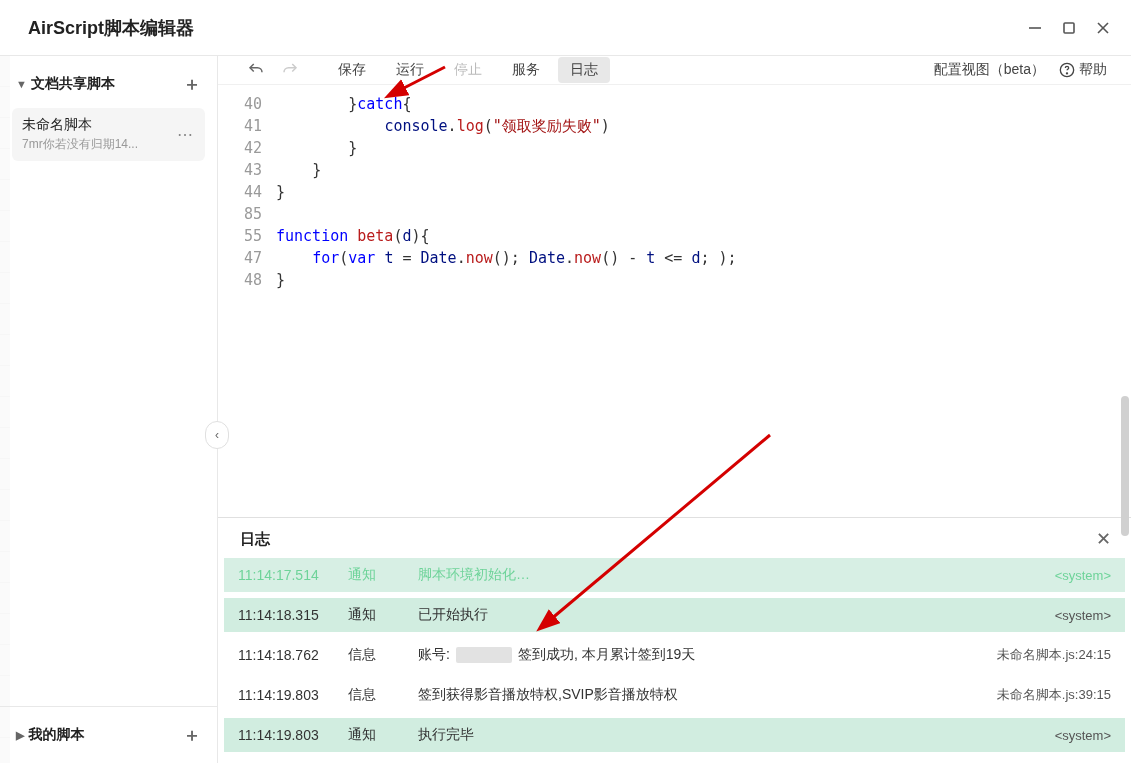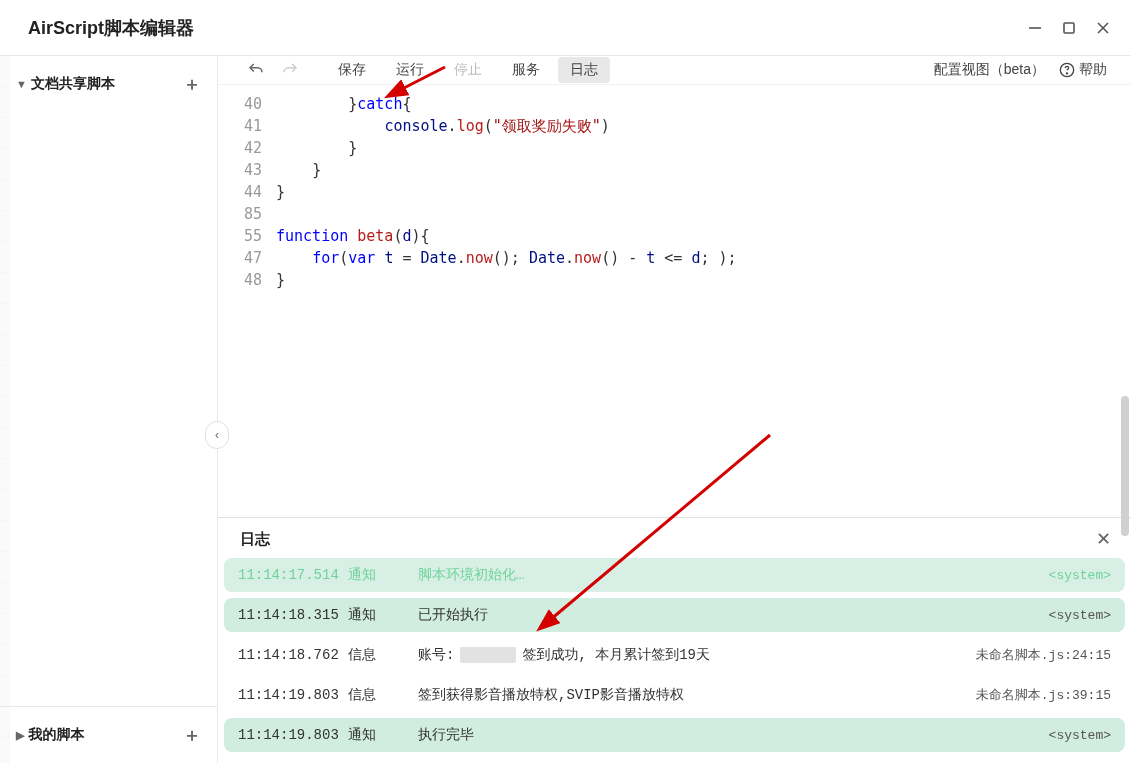--- a/index.html
+++ b/index.html
@@ -49,21 +49,21 @@
 .tok-fn { color: #b91c1c; }
 .tok-str { color: #a31515; }
 .tok-pn { color: #333; }
 .tok-id { color: #001080; }
 
 .log-panel { border-top: 1px solid #e0e0e0; background: #fff; flex: 1; display: flex; flex-direction: column; }
 .log-header { display: flex; align-items: center; justify-content: space-between; padding: 10px 20px 8px 22px; }
 .log-title { font-size: 15px; font-weight: 600; color: #222; }
 .log-close { font-size: 18px; color: #666; cursor: pointer; }
 .log-rows { flex: 1; overflow: auto; padding: 0 6px 6px 6px; }
-.log-row { display: flex; align-items: center; padding: 8px 14px; border-radius: 8px; margin-bottom: 6px; font-size: 14px; font-family: Liberation Mono, monospace; }
+.log-row { display: flex; align-items: center; padding: 8px 14px; border-radius: 0; margin-bottom: 6px; font-size: 14px; }
 .log-row.notice { background: #d1ede0; }
 .log-row.info { background: #fff; }
 .log-ts { width: 110px; color: #333; }
 .log-type { width: 70px; color: #333; }
 .log-msg { flex: 1; color: #333; display: flex; align-items: center; gap: 6px; }
 .log-msg .redact { display: inline-block; width: 56px; height: 16px; background: #e2e2e2; border-radius: 2px; }
 .log-src { color: #555; font-size: 13px; }
 .log-row.truncated { opacity: .85; overflow: hidden; }
 .log-row.truncated .log-ts, .log-row.truncated .log-type, .log-row.truncated .log-msg, .log-row.truncated .log-src { color: #5c8; filter: blur(0.3px); }
 
@@ -100,20 +100,27 @@
   </div>
 </div>
 
 <div class="main-area">
 
   <div class="sidebar">
     <div class="sidebar-section">
       <div class="section-header">
         <span><span class="caret">▼</span><span>文档共享脚本</span></span>
         <span class="plus-icon">＋</span>
+      </div>
+      <div class="script-item">
+        <div class="script-item-text">
+          <div class="script-item-name">未命名脚本</div>
+          <div class="script-item-meta">7mr你若没有归期14...</div>
+        </div>
+        <div class="script-item-more">⋯</div>
       </div>
     </div>
 
     <div class="sidebar-section sidebar-bottom-section">
       <div class="section-header">
         <span><span class="caret">▶</span><span>我的脚本</span></span>
         <span class="plus-icon">＋</span>
       </div>
     </div>
 

